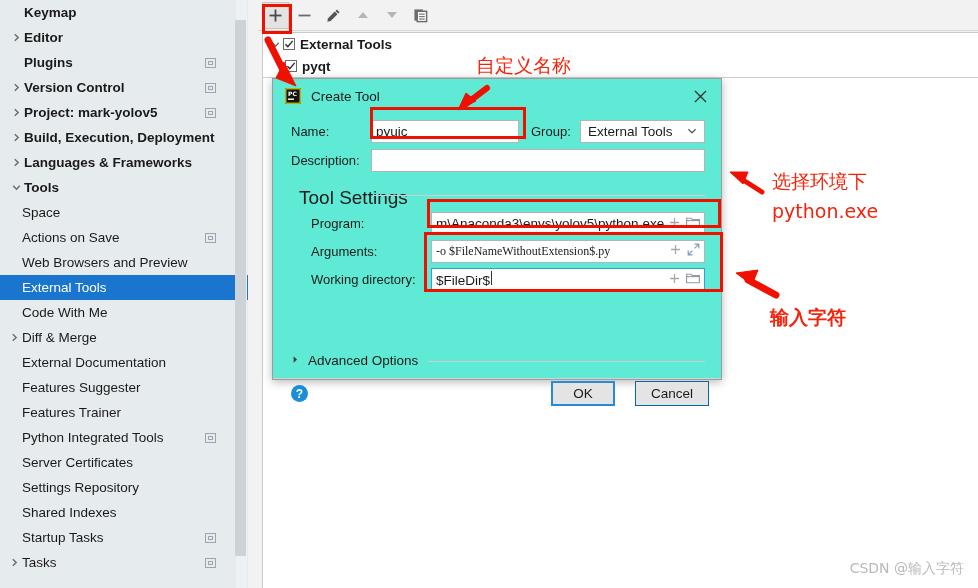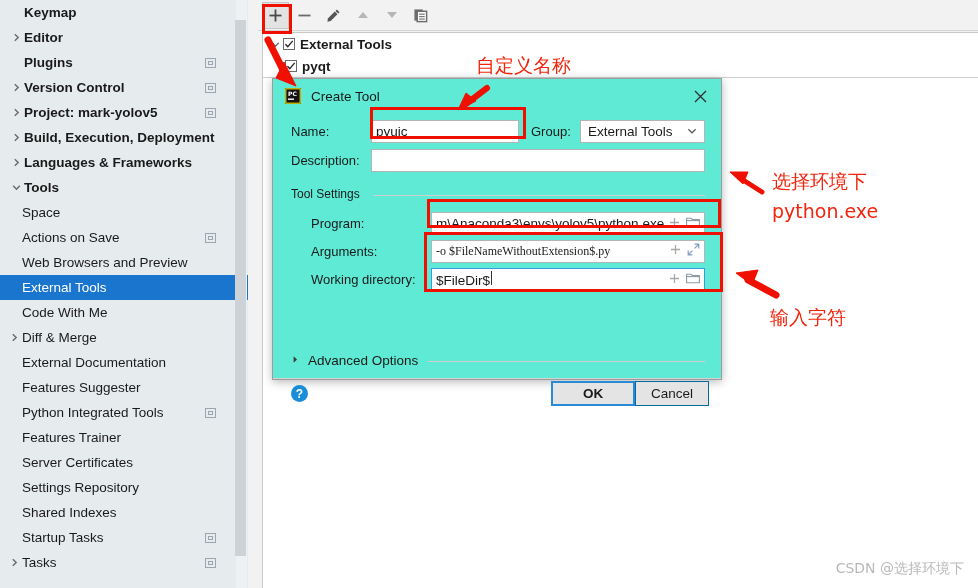--- a/index.html
+++ b/index.html
@@ -112,21 +112,21 @@
   .txt .adorn { display:flex; align-items:center; gap:6px; margin-left:5px; color:#a0a0a0; }
   .caret { display:inline-block; width:1px; height:14px; background:#333; margin-left:1px; }
 
   #group-combo {
     position:absolute; height:23px; background:#ffffff; border:1px solid #b4b4b4;
     display:flex; align-items:center; padding:0 4px 0 7px; font-size:13.5px;
   }
   #group-combo .cval { flex:1; }
   #group-combo .carrow { color:#4f4f4f; font-size:9px; padding-right:3px; }
 
-  .sect-title { position:absolute; font-size:12px; }
+  .sect-title { position:absolute; font-size:19px;margin-left:8px; }
   .sect-line { position:absolute; height:1px; background:#cfcfcf; }
 
   #adv-opts { position:absolute; left:18px; top:240px; display:flex; align-items:center; font-size:13.5px; }
   #adv-opts .tri { margin-right:8px; color:#3a3a3a; font-size:9px; }
 
   #help-badge {
     position:absolute; left:18px; top:272px; width:17px; height:17px; border-radius:50%;
     background:#1a8cd8; color:#fff; font-size:12px; font-weight:bold;
     display:flex; align-items:center; justify-content:center;
   }
@@ -246,26 +246,26 @@
       <div class="tree-row lvl1">
         <span class="tw"></span>
         <span class="tree-label">External Documentation</span>
       </div>
       <div class="tree-row lvl1">
         <span class="tw"></span>
         <span class="tree-label">Features Suggester</span>
       </div>
       <div class="tree-row lvl1">
         <span class="tw"></span>
+        <span class="tree-label">Features Trainer</span>
+      </div>
+      <div class="tree-row lvl1">
+        <span class="tw"></span>
         <span class="tree-label">Python Integrated Tools</span>
         <span class="copy-badge"></span>
-      </div>
-      <div class="tree-row lvl1">
-        <span class="tw"></span>
-        <span class="tree-label">Features Trainer</span>
       </div>
       <div class="tree-row lvl1">
         <span class="tw"></span>
         <span class="tree-label">Server Certificates</span>
       </div>
       <div class="tree-row lvl1">
         <span class="tw"></span>
         <span class="tree-label">Settings Repository</span>
       </div>
       <div class="tree-row lvl1">
@@ -351,21 +351,21 @@
       <span class="cbox">
         <svg width="10" height="10" viewBox="0 0 10 10" aria-hidden="true">
             <path d="M1.4 5.2L3.8 7.6 8.7 1.9" stroke="#2b2b2b" stroke-width="1.4" fill="none"></path>
           </svg>
       </span>
       <span>pyqt</span>
     </div>
     <div class="et-sep"></div>
   </div>
 
-  <div id="watermark">CSDN @选择环境下</div>
+  <div id="watermark">CSDN @输入字符</div>
 </div>
 
 <div id="dialog">
 
   <div id="dlg-title">
     <span id="pc-icon">
       <svg width="16" height="16" viewBox="0 0 16 16" aria-hidden="true">
         <rect x="0" y="0" width="16" height="16" fill="#141414"></rect>
         <rect x="0.8" y="0.8" width="14.4" height="14.4" fill="none" stroke="#f3e200" stroke-width="1.1"></rect>
         <text x="3" y="8" font-family="DejaVu Sans, sans-serif" font-size="6" font-weight="bold" fill="#ffffff">PC</text>
@@ -465,21 +465,21 @@
             <path d="M2.6 1.2L6 4.5 2.6 7.8z" fill="#3a3a3a"></path>
           </svg>
       </span>
       <span>Advanced Options</span>
     </div>
     <div class="sect-line" style="left:155px; top:248px; width:277px;"></div>
 
     <div id="help-badge">
         <span>?</span>
       </div>
-    <div class="dlg-btn default" style="left:278px; top:268px; width:84px;font-weight:bold;">
+    <div class="dlg-btn default" style="left:278px; top:268px; width:64px;">
       <span>OK</span>
     </div>
     <div class="dlg-btn" style="left:362px; top:268px; width:74px;">
       <span>Cancel</span>
     </div>
     <div id="dlg-footline"></div>
   </div>
 </div>
 
 <div id="overlay">
@@ -509,15 +509,15 @@
     <g fill="#f01000" stroke="#f01000">
       <path d="M776 295 L748 280" stroke-width="7" stroke-linecap="round"></path>
       <path d="M736 273 L758 270 L752 285 Z"></path>
     </g>
   </svg>
 
   <div id="anno-texts">
       <div class="anno-text" style="left: 476px; top: 52px;">自定义名称</div>
       <div class="anno-text" style="left: 772px; top: 168px;">选择环境下</div>
       <div class="anno-text" style="left: 772px; top: 198px;">python.exe</div>
-      <div class="anno-text" style="left: 770px; top: 304px;">输入字符</div>
+      <div class="anno-text" style="left: 770px; top: 304px; font-weight: bold;">输入字符</div>
     </div>
 </div>
 
 </body></html>

